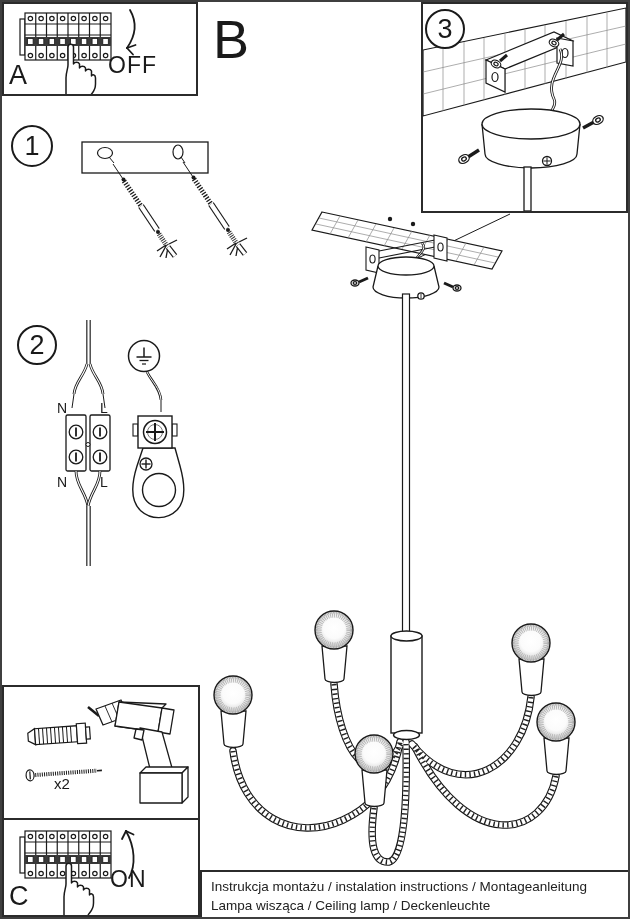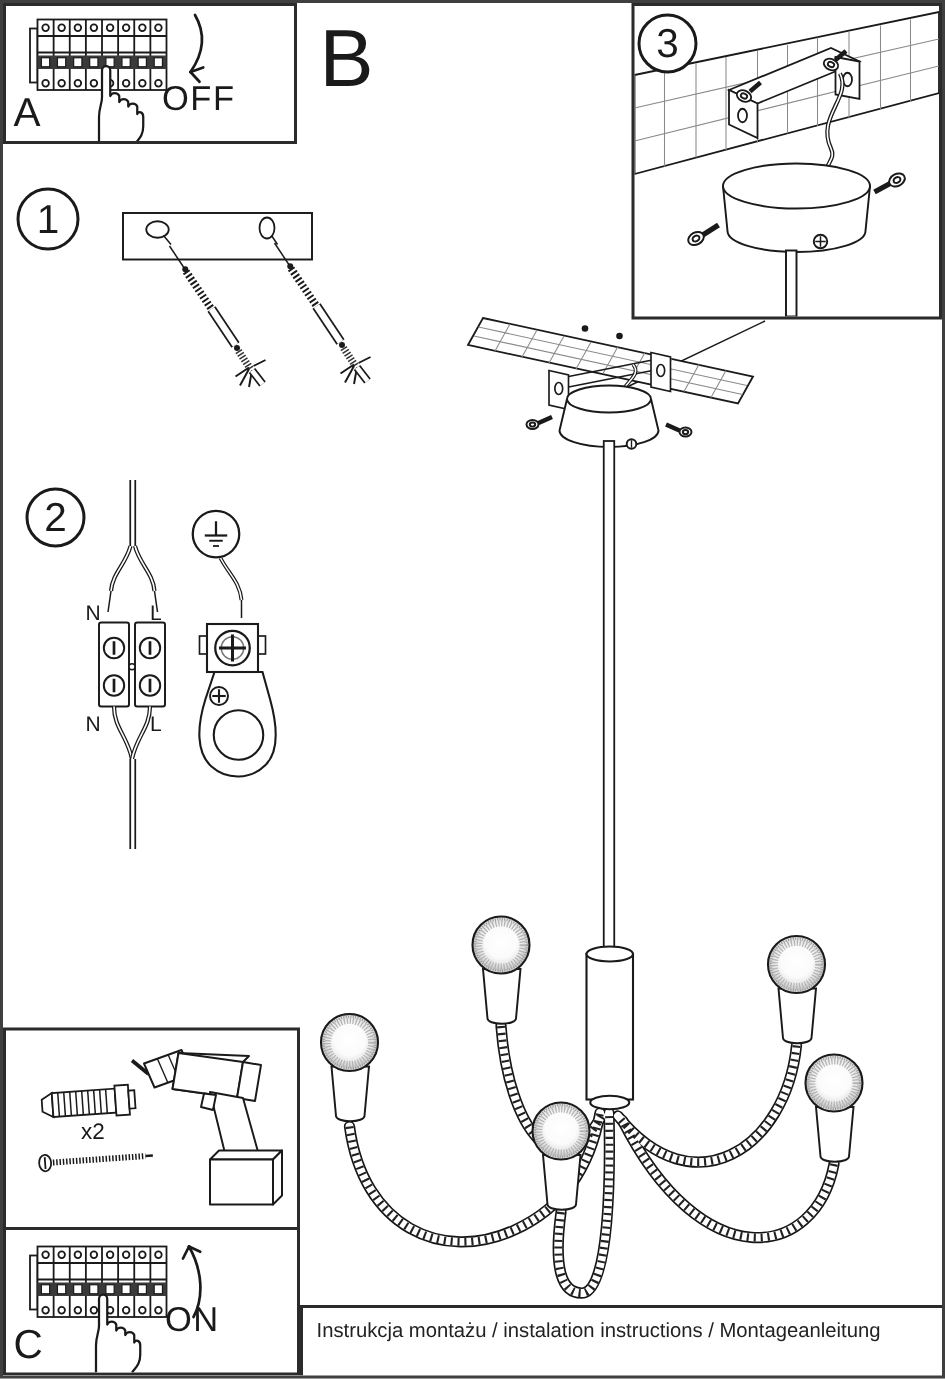--- a/index.html
+++ b/index.html
@@ -27,21 +27,21 @@
     border-radius:50%;
     background:#fff;
     display:flex;align-items:center;justify-content:center;
     font-size:27px;
     z-index:6;
   }
   .corner-label{position:absolute;font-size:27px;line-height:1;}
   .action-label{position:absolute;font-size:23px;line-height:1;letter-spacing:1px;}
   .big-letter{position:absolute;font-size:54px;line-height:1;}
   .wire-label{position:absolute;font-size:14px;line-height:1;z-index:7;}
-  .qty-label{position:absolute;font-size:15px;line-height:1;}
+  .qty-label{position:absolute;font-size:15px;line-height:1;margin-top:29px;}
   .footer-box{
     position:absolute;left:198px;top:868px;width:430px;height:47px;
     box-sizing:border-box;border-top:2px solid #2b2b2b;border-left:2px solid #2b2b2b;
     padding:5px 16px 0 9px;
   }
   .footer-box div{font-size:13.5px;line-height:19px;color:#222;}
   svg{display:block;}
   .main-art{position:absolute;left:0;top:0;z-index:5;pointer-events:none;}
 </style>
 </head>
@@ -351,20 +351,21 @@
         <path d="M122,11 L129.5,14.5"></path>
           <path d="M122,11 L118,19"></path>
       </g>
     </svg>
     <span class="action-label" style="left:106px;top:48px;">ON</span>
     <span class="corner-label" style="left:5px;top:63px;">C</span>
   </div>
 
   <div class="footer-box">
     <div>Instrukcja montażu / instalation instructions / Montageanleitung</div>
+    <div>Lampa wisząca / Ceiling lamp / Deckenleuchte</div>
   </div>
 
   <svg class="main-art" width="626" height="915" viewBox="0 0 626 915">
     <defs>
       <radialGradient id="bulbGrad" cx="50%" cy="45%" r="55%">
         <stop offset="0%" stop-color="#ffffff"></stop>
         <stop offset="50%" stop-color="#fbfbfb"></stop>
         <stop offset="72%" stop-color="#e6e6e6"></stop>
         <stop offset="88%" stop-color="#c7c7c7"></stop>
         <stop offset="100%" stop-color="#ededed"></stop>

